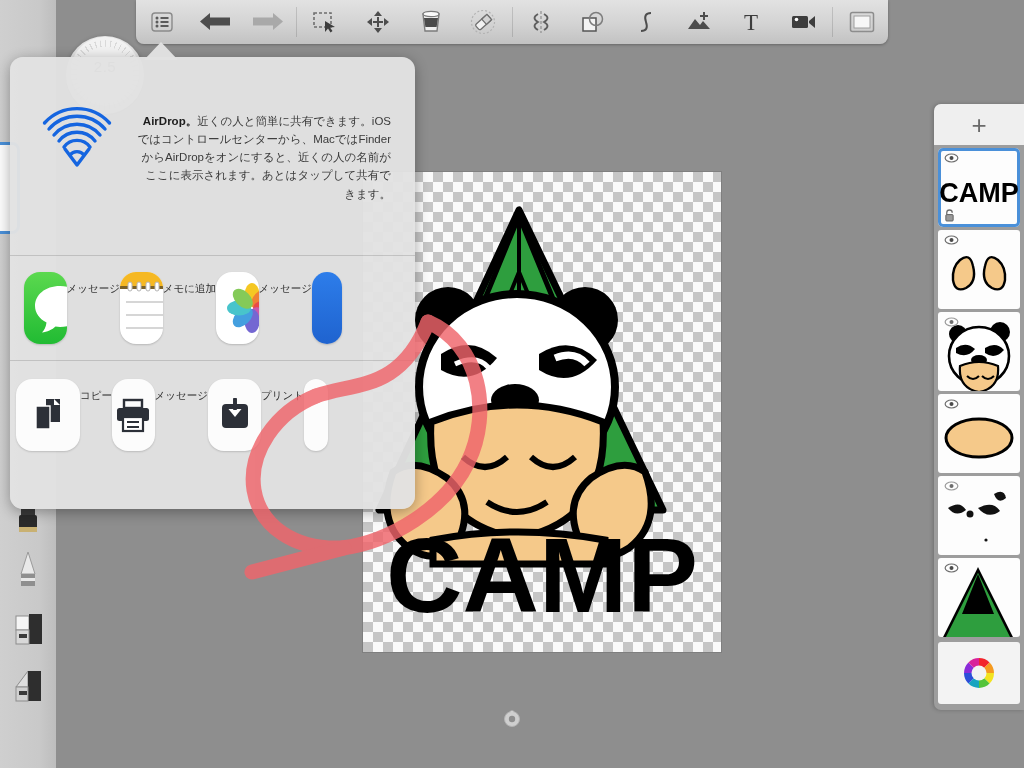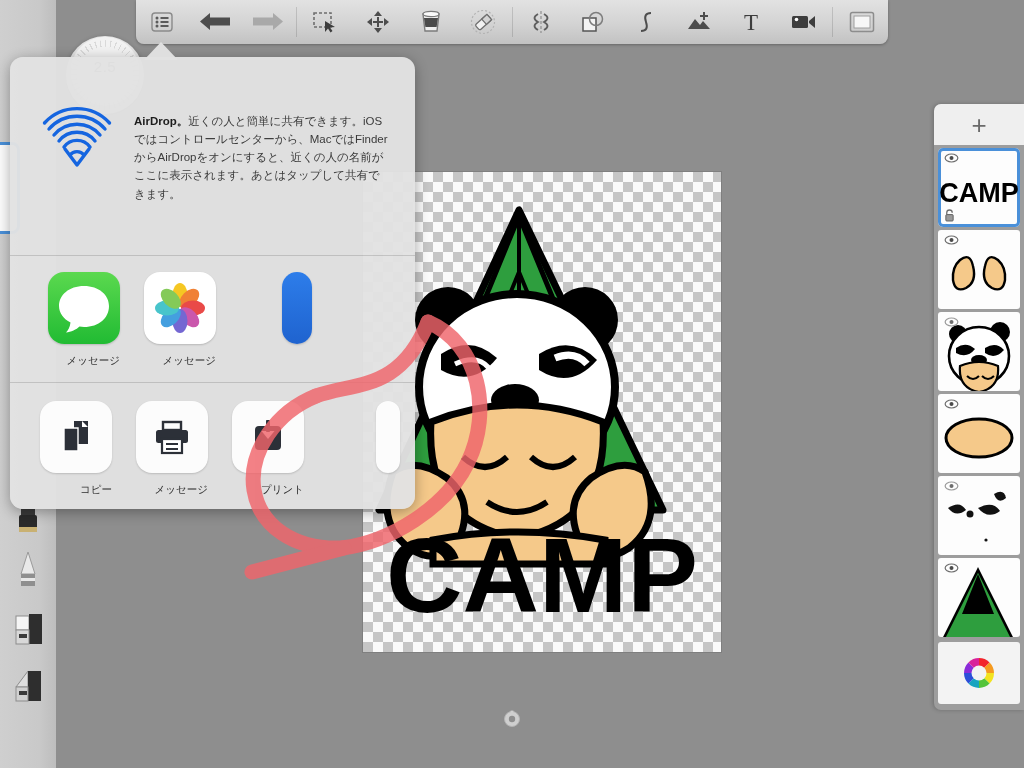--- a/index.html
+++ b/index.html
@@ -90,31 +90,31 @@
     box-shadow: 0 3px 14px rgba(0,0,0,.33);
     z-index: 10; overflow: hidden;
   }
   #share-tail {
     position: absolute; left: 144px; top: 42px;
     width: 34px; height: 18px; z-index: 11;
   }
   .sheet-sep { height: 1px; background: rgba(0,0,0,.14); margin: 0 0; }
 
   
-  #airdrop-row { display: flex; padding: 28px 16px 22px 16px; align-items: flex-start; }
+  #airdrop-row { display: flex; padding: 28px 16px 22px 16px; align-items: flex-start; text-align: right; }
   #airdrop-logo { width: 90px; height: 90px; flex: 0 0 90px; margin-left: 6px; }
   #airdrop-text {
     flex: 1; margin-left: 12px; margin-top: 27px; margin-right: 8px;
     font-size: 11.5px; line-height: 1.58; color: #3a3a3a;
   }
   #airdrop-text b { font-weight: bold; color: #1d1d1d; }
 
   
   .icon-grid { display: flex; padding: 16px 0 10px 0; }
-  .grid-item { width: 96px; display: flex; flex-direction: column; align-items: flex-end; }
+  .grid-item { width: 96px; display: flex; flex-direction: row; align-items: flex-start; }
   .app-icon {
     width: 72px; height: 72px; border-radius: 16px; overflow: hidden;
     box-shadow: 0 1px 2px rgba(0,0,0,.18); position: relative; background: #fff;
   }
   .act-icon {
     width: 72px; height: 72px; border-radius: 16px; background: #fcfcfc;
     box-shadow: 0 1px 2px rgba(0,0,0,.16);
     display: flex; align-items: center; justify-content: center;
   }
   .grid-label {
@@ -375,20 +375,42 @@
     <div class="sheet-sep" style="margin-top:30px"></div>
 
     <div class="icon-grid" style="padding-left:14px">
       <div class="grid-item">
         <div class="app-icon" style="background:linear-gradient(180deg,#5bd94f,#21bb33)">
           <svg viewBox="0 0 72 72" width="72" height="72">
             <path d="M36 14 C21 14 11 23 11 34 C11 41 15.5 47 22.5 50.5 C22 55 20 58.5 18 60.5 C23 60 28.5 57.5 31.5 54.5 C33 54.8 34.5 55 36 55 C51 55 61 46 61 34 C61 23 51 14 36 14 Z" fill="#fff"></path>
           </svg>
         </div>
         <div class="grid-label">メッセージ</div>
+      </div>
+      <div class="grid-item">
+        <div class="app-icon" style="background:#fff">
+          <svg viewBox="0 0 72 72" width="72" height="72">
+            <rect x="0" y="0" width="72" height="16" fill="#f5b823"></rect>
+            <rect x="0" y="14" width="72" height="3" fill="#7a6128"></rect>
+            <g stroke="#c9c9c9" stroke-width="1.6">
+              <line x1="6" y1="30" x2="66" y2="30"></line>
+                <line x1="6" y1="43" x2="66" y2="43"></line>
+                <line x1="6" y1="56" x2="66" y2="56"></line>
+            </g>
+            <g fill="#fff" stroke="#b5b5b5" stroke-width="1">
+              <rect x="8" y="10" width="4" height="9" rx="2"></rect>
+                <rect x="17" y="10" width="4" height="9" rx="2"></rect>
+              <rect x="26" y="10" width="4" height="9" rx="2"></rect>
+                <rect x="35" y="10" width="4" height="9" rx="2"></rect>
+              <rect x="44" y="10" width="4" height="9" rx="2"></rect>
+                <rect x="53" y="10" width="4" height="9" rx="2"></rect>
+            </g>
+          </svg>
+        </div>
+        <div class="grid-label">メモに追加</div>
       </div>
       <div class="grid-item">
         <div class="app-icon" style="background:#fff">
           <svg viewBox="0 0 72 72" width="72" height="72">
             <g transform="translate(36,36)" opacity=".95">
               <g>
                   <ellipse cx="0" cy="-13" rx="7.5" ry="12" fill="#f5c518"></ellipse>
                 </g>
               <g transform="rotate(45)">
                   <ellipse cx="0" cy="-13" rx="7.5" ry="12" fill="#f07b2a"></ellipse>

